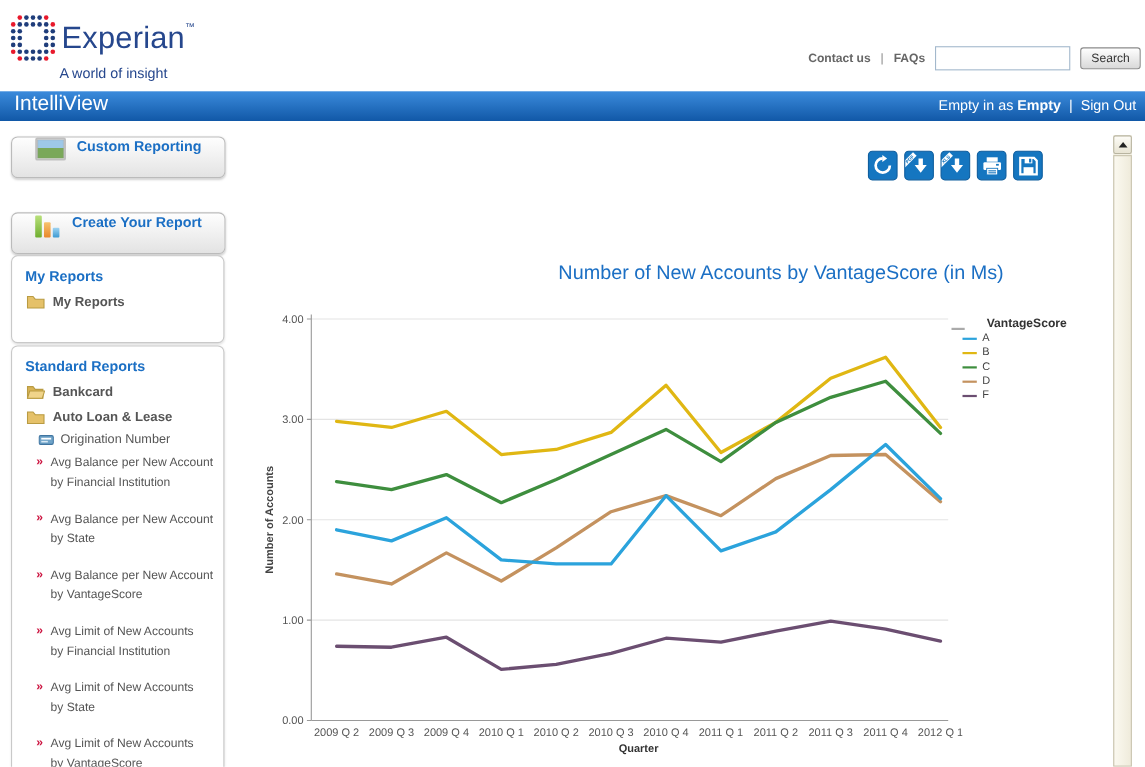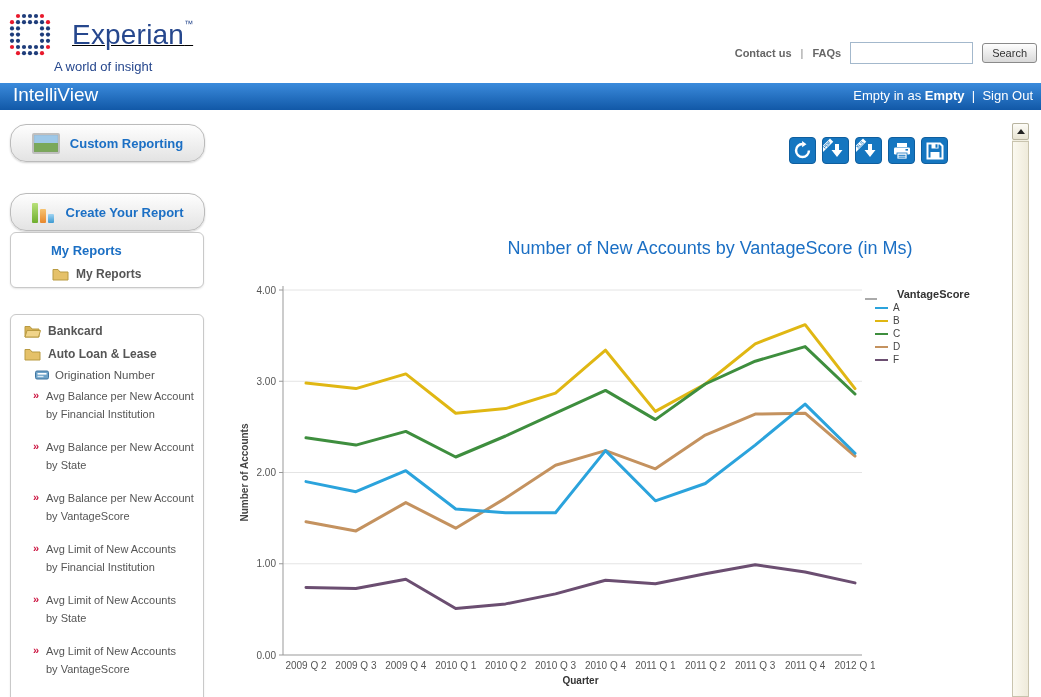--- a/index.html
+++ b/index.html
@@ -26,29 +26,29 @@
   
   .blue-bar { position:absolute; left:0; top:83px; width:1041px; height:27px;
               background:linear-gradient(#3B8BDC,#1158A7); color:#fff; }
   .app-title { position:absolute; left:13px; top:1px; font-size:19px; }
   .login-info { position:absolute; right:8px; top:5px; font-size:13px; }
   .login-info b { font-weight:bold; }
   .signout { color:#fff; text-decoration:none; cursor:pointer; }
 
   
   .sidebar { position:absolute; left:10px; top:110px; width:196px; }
-  .side-btn { position:absolute; left:0; width:195px; height:38px; border:1px solid #BBB; border-radius:16px;
+  .side-btn { position:absolute; left:0; width:195px; height:38px; border:1px solid #BBB; border-radius:6px;
               background:linear-gradient(#fefefe,#e3e3e3); box-shadow:0 1px 2px rgba(0,0,0,.18);
-              display:flex; align-items:center; justify-content:center; gap:10px; cursor:pointer; }
+              display:flex; align-items:flex-start; justify-content:center; gap:10px; cursor:pointer; }
   .side-btn span.lbl { color:#1B6FC4; font-weight:bold; font-size:13px; }
   #btn-custom { top:14px; }
   #btn-create { top:71px;margin-top:12px; }
   .panel { position:absolute; left:0; width:194px; background:#fff; border:1px solid #C9C9C9; border-radius:6px;
            box-shadow:0 1px 2px rgba(0,0,0,.10); }
-  #panel-my { top:122px; height:56px;padding-left:28px; }
+  #panel-my { top:122px; height:80px; }
   #panel-std { top:204px; height:560px; }
   .panel-header { color:#1B6FC4; font-weight:bold; font-size:13px; padding:10px 0 0 12px; }
   .folder-row { display:flex; align-items:center; gap:7px; padding:9px 0 0 13px; cursor:pointer; }
   .folder-label { color:#555; font-weight:bold; font-size:12px; }
   .subfolder-row { display:flex; align-items:center; gap:6px; padding:8px 0 0 24px; cursor:pointer; }
   .subfolder-label { color:#555; font-size:11.5px; }
   .report-list { list-style:none; margin:6px 0 0 0; padding:0 6px 0 35px; }
   .report-list li { position:relative; margin-bottom:16px; line-height:16.5px; cursor:pointer; }
   .chev { position:absolute; left:-13px; top:0; color:#CC1440; font-weight:bold; font-size:11px; }
   .report-label { color:#555; font-size:11px; white-space:pre-line; }
@@ -128,21 +128,21 @@
               <circle cx="28" cy="35" r="2.1" fill="#1F3D7B"></circle>
               <circle cx="34" cy="35" r="2.1" fill="#1F3D7B"></circle>
               <circle cx="40" cy="35" r="2.1" fill="#E8192C"></circle>
               <circle cx="10" cy="41.2" r="2.1" fill="#E8192C"></circle>
               <circle cx="16" cy="41.2" r="2.1" fill="#1F3D7B"></circle>
               <circle cx="22" cy="41.2" r="2.1" fill="#1F3D7B"></circle>
               <circle cx="28" cy="41.2" r="2.1" fill="#1F3D7B"></circle>
               <circle cx="34" cy="41.2" r="2.1" fill="#E8192C"></circle>
             </g>
         </svg>
-        <div style="margin-left:20px;text-decoration:underline;">
+        <div style="margin-left:4px;">
           <span class="exp-word">Experian</span><span class="exp-tm">™</span>
         </div>
       </div>
       <div class="exp-tagline">A world of insight</div>
     </div>
 
 
     <div class="header-links">
       <a class="hlink">Contact us</a>
       <span class="hdiv">|</span>
@@ -180,20 +180,21 @@
       <div class="panel-header">My Reports</div>
       <div class="folder-row">
         <svg width="17" height="13" viewBox="0 0 17 13">
           <path d="M1 3 L1 12 L16 12 L16 4 L8 4 L6 1.5 L1 1.5 Z" fill="#E5C169" stroke="#B99B42" stroke-width="1"></path>
         </svg>
         <span class="folder-label">My Reports</span>
       </div>
     </div>
 
     <div class="panel" id="panel-std">
+      <div class="panel-header">Standard Reports</div>
 
       <div class="folder-row">
         <svg width="17" height="13" viewBox="0 0 17 13">
           <path d="M1 3 L1 12 L15 12 L15 4 L8 4 L6 1.5 L1 1.5 Z" fill="#D8B355" stroke="#B99B42" stroke-width="1"></path>
           <path d="M3 5.5 L16.5 5.5 L14.5 12 L1 12 Z" fill="#F0D48A" stroke="#B99B42" stroke-width="1"></path>
         </svg>
         <span class="folder-label">Bankcard</span>
       </div>
 
       <div class="folder-row">

